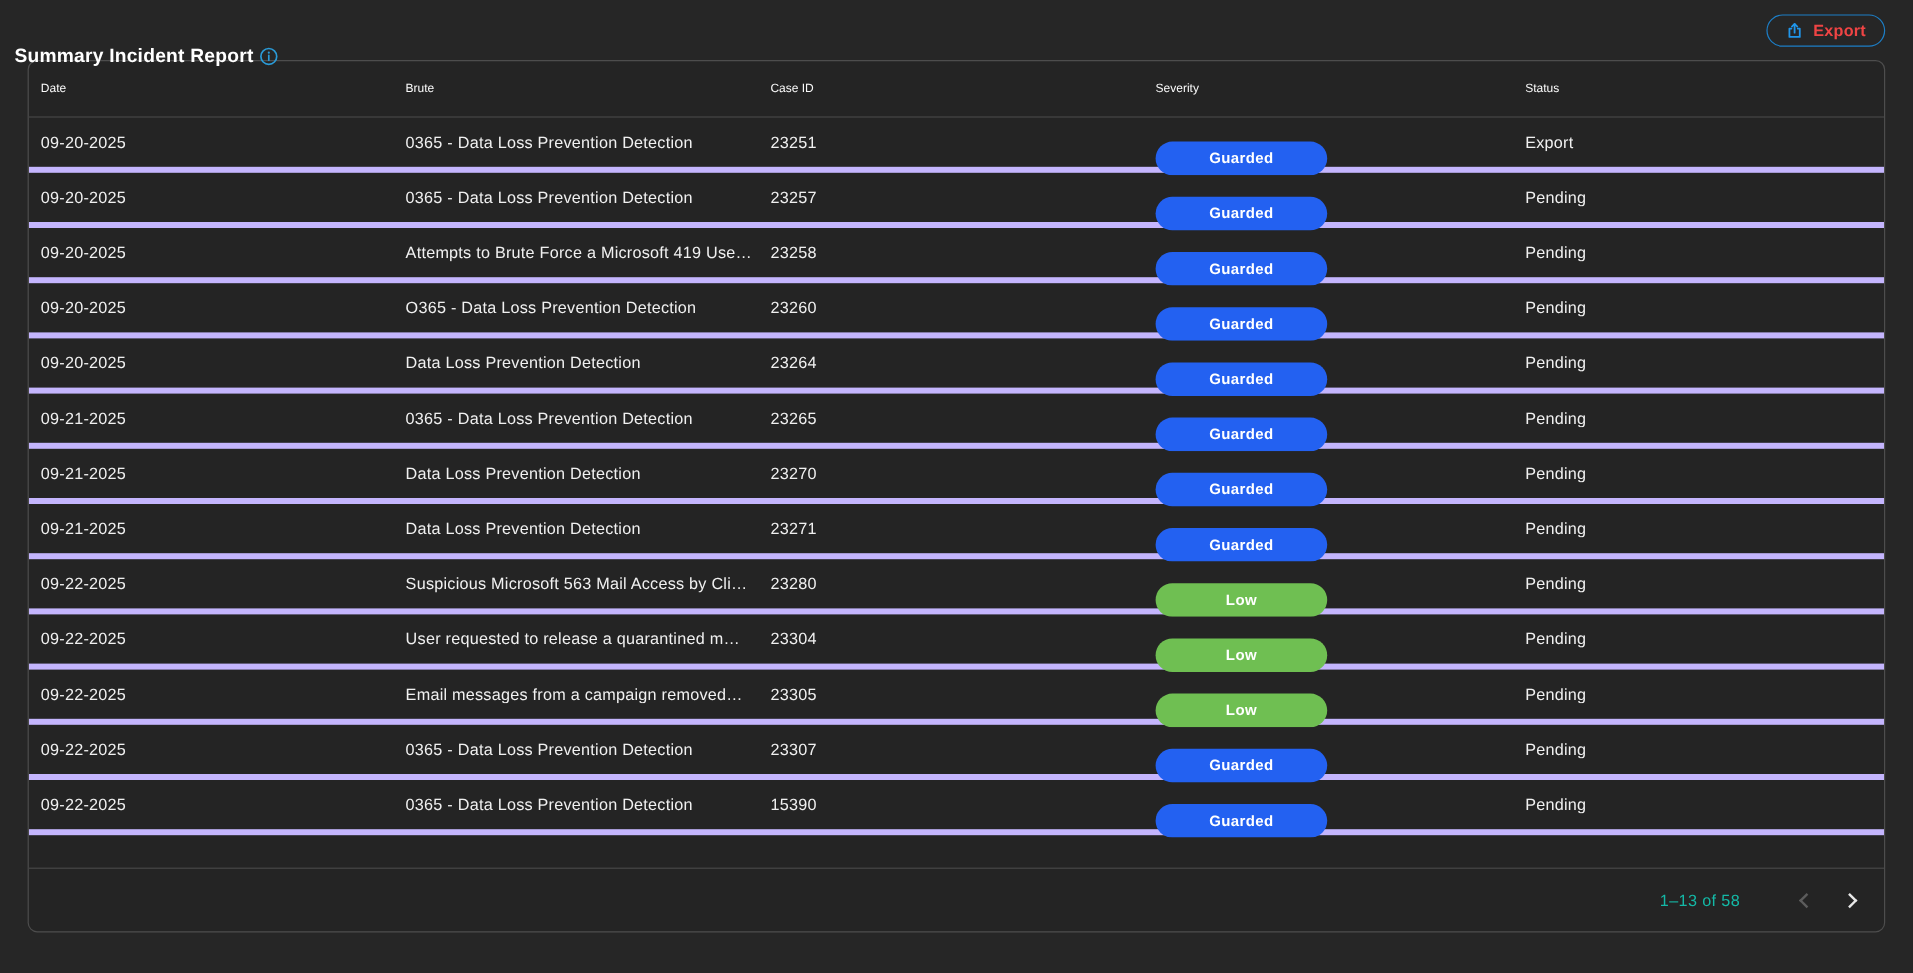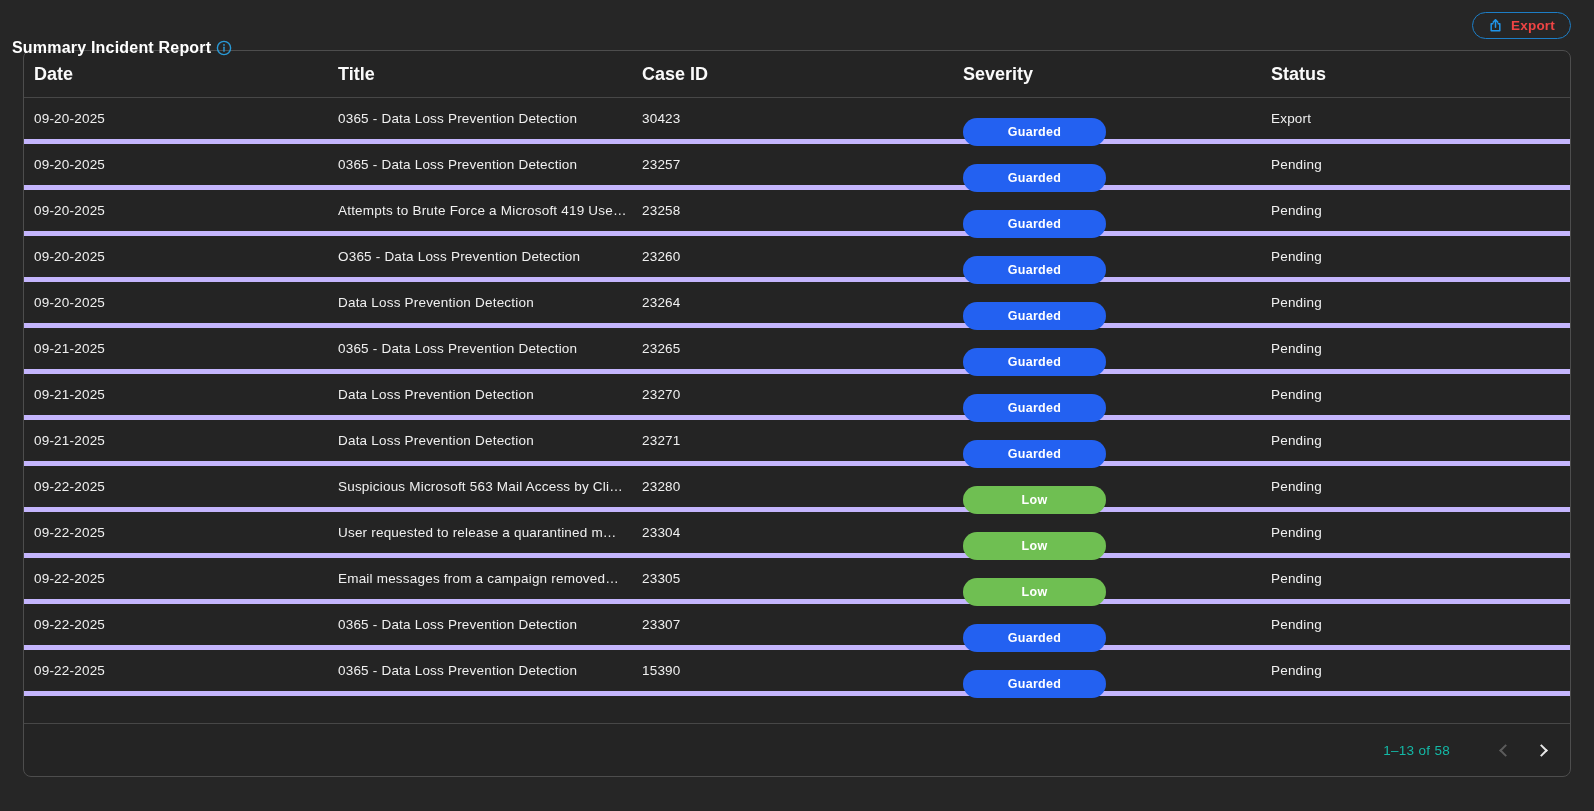--- a/index.html
+++ b/index.html
@@ -12,21 +12,21 @@
   }
 
   
   .topbar {
     height: 50px;
     display: flex;
     align-items: center;
     justify-content: space-between;
     padding: 0 23px 0 12px;
   }
-  .title-wrap { display: flex; align-items: center; gap: 5px; margin-top: 45px; }
+  .title-wrap { display: flex; align-items: flex-start; gap: 5px; margin-top: 45px; }
   .page-title {
     font-size: 16px;
     font-weight: 600;
     color: #ffffff;
     letter-spacing: 0.2px;
   }
   .info-icon { display: inline-flex; cursor: pointer; }
 
   .export-btn {
     display: inline-flex;
@@ -54,22 +54,22 @@
     border-radius: 8px;
     display: flex;
     flex-direction: column;
     overflow: hidden;
   }
 
   .t-row { display: flex; align-items: center; width: 100%; }
   .t-head {
     height: 47px;
     flex: none;
-    font-weight: 700;
-    font-size: 18px;
+    font-weight: 400;
+    font-size: 10px;
     color: #fafafa;
     border-bottom: 1px solid #474747;
   }
   .t-body-row {
     height: 46px;
     flex: none;
     font-size: 13.5px;
     color: #f0f0f0;
     border-bottom: 5px solid #c4b5fd;
     letter-spacing: 0.2px;
@@ -154,31 +154,31 @@
       </svg>
     </span>
     <span>Export</span>
   </button>
 </div>
 
 <div class="table-card">
 
   <div class="t-row t-head">
     <div class="cell c-date">Date</div>
-    <div class="cell c-title">Title</div>
+    <div class="cell c-title">Brute</div>
     <div class="cell c-caseid">Case ID</div>
     <div class="cell c-severity">Severity</div>
     <div class="cell c-status">Status</div>
   </div>
 
   <div id="table-body">
   <div class="t-row t-body-row">
     <div class="cell c-date">09-20-2025</div>
     <div class="cell c-title">0365 - Data Loss Prevention Detection</div>
-    <div class="cell c-caseid">30423</div>
+    <div class="cell c-caseid">23251</div>
     <div class="cell c-severity">
       <span class="sev-badge" style="background: rgb(35, 97, 241);">Guarded</span>
     </div>
     <div class="cell c-status">Export</div>
   </div>
 
   <div class="t-row t-body-row">
     <div class="cell c-date">09-20-2025</div>
     <div class="cell c-title">0365 - Data Loss Prevention Detection</div>
     <div class="cell c-caseid">23257</div>

